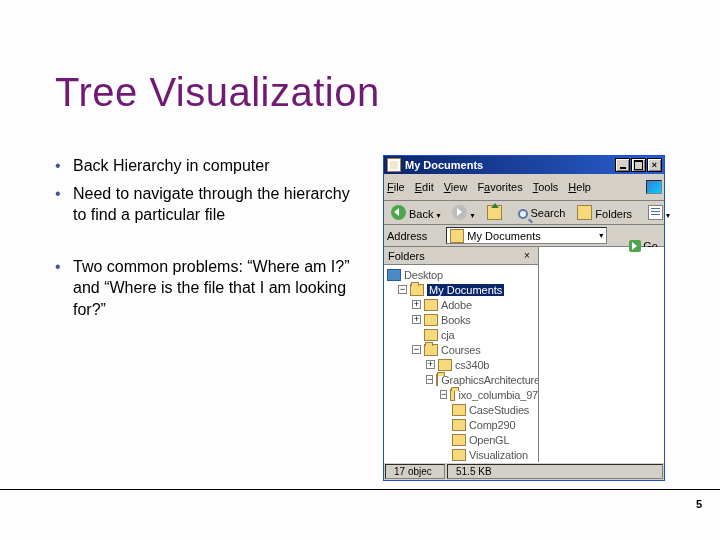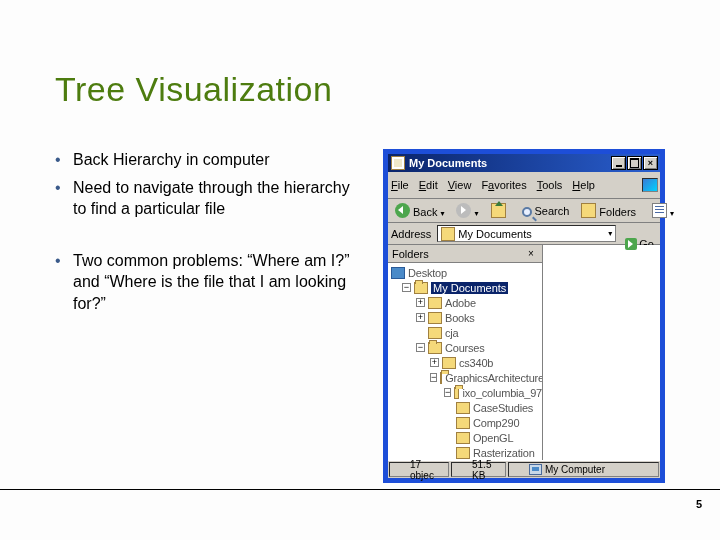--- a/index.html
+++ b/index.html
@@ -12,25 +12,25 @@
     position: relative;
     color: #000;
   }
   .slide {
     width: 720px;
     height: 540px;
     position: relative;
     padding: 70px 55px 0 55px;
   }
   .title {
-    font-size: 34px;
+    font-size: 40px;
     font-weight: normal;
     margin: 0 0 40px 0;
     letter-spacing: 0.5px;
-    color: #4d7c0f;
+    color: #701a75;
   }
   .content-row {
     display: flex;
     gap: 20px;
   }
   .text-col {
     width: 310px;
     font-size: 16px;
     line-height: 1.35;
   }
@@ -58,21 +58,21 @@
   }
   .footer-line {
     position: absolute;
     left: 0; right: 0; bottom: 50px;
     border-top: 1px solid #000;
   }
 
   
   .explorer {
     width: 282px;
-    border: 5px solid #1d4ed8;
+    border: 1px solid #1d4ed8;
     background: #737373;
     font-family: Tahoma, "MS Sans Serif", sans-serif;
     font-size: 11px;
     color: #000;
     display: flex;
     flex-direction: column;
   }
   .titlebar {
     background: linear-gradient(to right, #0a246a, #2a5fd0);
     color: #fff;
@@ -225,21 +225,21 @@
   .sep { width:1px; height:18px; background:#808080; box-shadow:1px 0 0 #fff; }
   .drop { font-size:8px; color:#000; }
 
   .addressbar {
     height: 22px;
     background:#d4d0c8;
     border-bottom:1px solid #808080;
     display:flex;
     align-items:center;
     padding:0 3px;
-    gap:6px;
+    gap:19px;
     font-size:11px;
   }
   .addr-field {
     flex:1;
     height:17px;
     background:#fff;
     border:1px inset #808080;
     display:flex;
     align-items:center;
     padding:0 3px;
@@ -343,21 +343,21 @@
     background:#d4d0c8;
     border-top:1px solid #fff;
     display:flex;
     align-items:center;
     font-size:10px;
   }
   .status-cell {
     border:1px inset #808080;
     height:15px;
     display:flex;align-items:center;
-    padding:0 20px;
+    padding:0 8px;
     margin:0 1px;
     gap:3px;
   }
   .status-cell:first-child{width:60px;}
   .status-cell:nth-child(2){width:55px;}
   .status-cell:last-child{flex:1;}
   .ico-comp {
     width:13px;height:11px;
     background:#c8d8e8;border:1px solid #4a6a9a;
     position:relative;
@@ -508,38 +508,34 @@
                 <span class="lbl">Comp290</span>
               </div>
             <div class="tree-row indent4">
                 <span class="pm blank"></span>
                 <span class="fi"></span>
                 <span class="lbl">OpenGL</span>
               </div>
             <div class="tree-row indent4">
                 <span class="pm blank"></span>
                 <span class="fi"></span>
-                <span class="lbl">Rasterization</span>
+                <span class="lbl">Visualization</span>
               </div>
 
           </div>
         </div>
         <div class="content-pane"></div>
       </div>
 
       <div class="statusbar">
         <div class="status-cell">
             <span>17 objec</span>
           </div>
         <div class="status-cell">
             <span>51.5 KB</span>
           </div>
-        <div class="status-cell">
-          <span class="ico-comp"></span>
-          <span>My Computer</span>
-        </div>
       </div>
     </div>
   </div>
 
   <div class="footer-line"></div>
   <div class="page-num">5</div>
 </div>
 
 </body></html>

